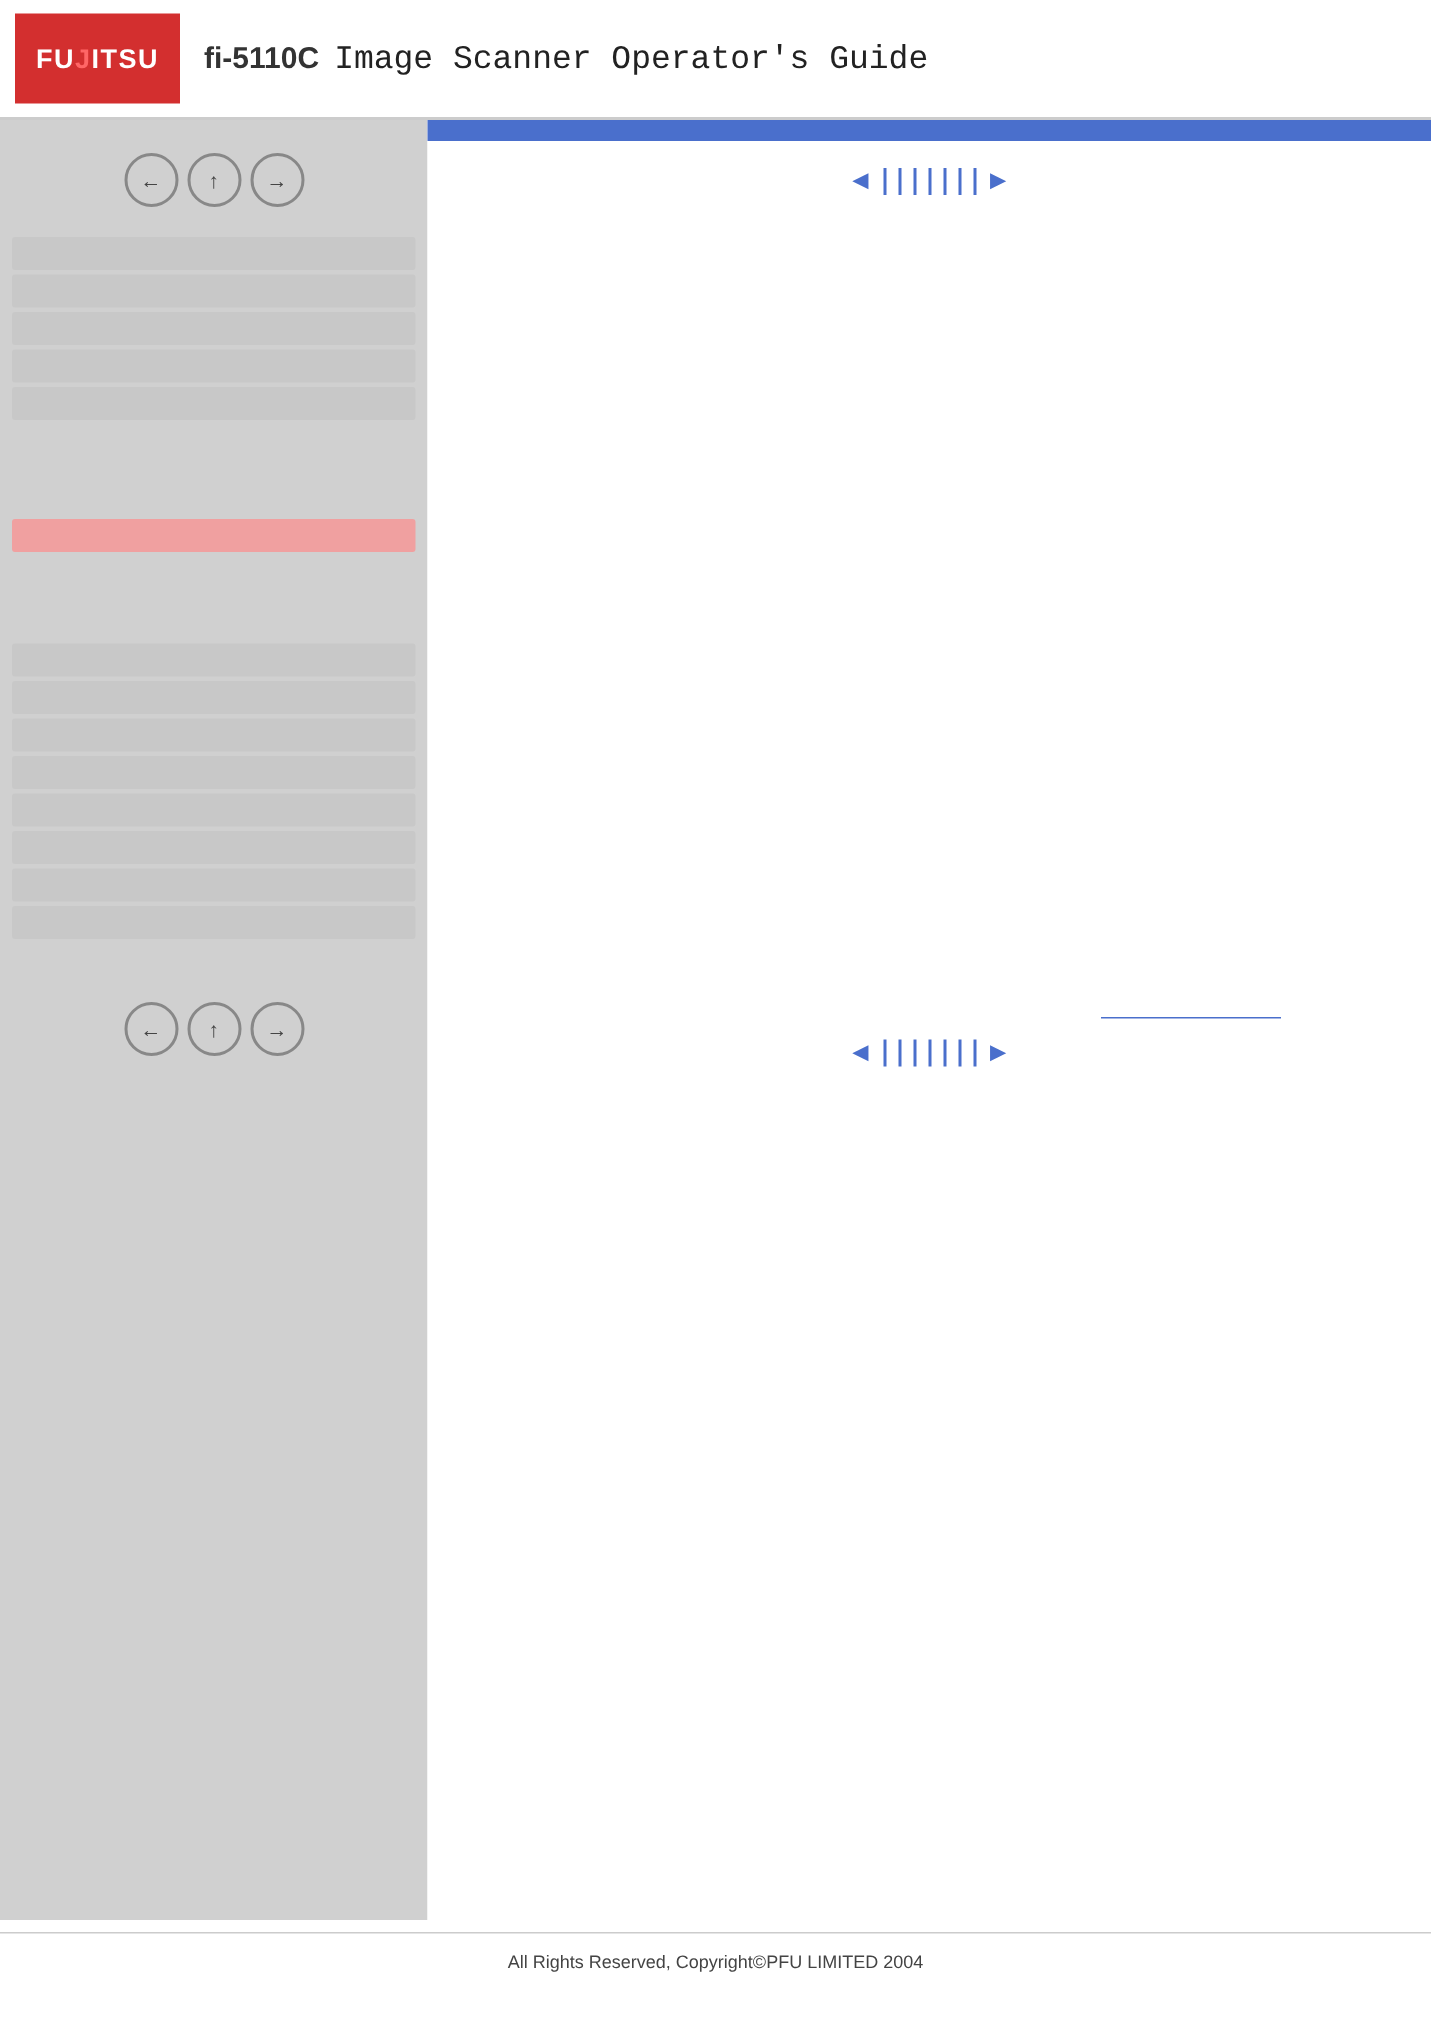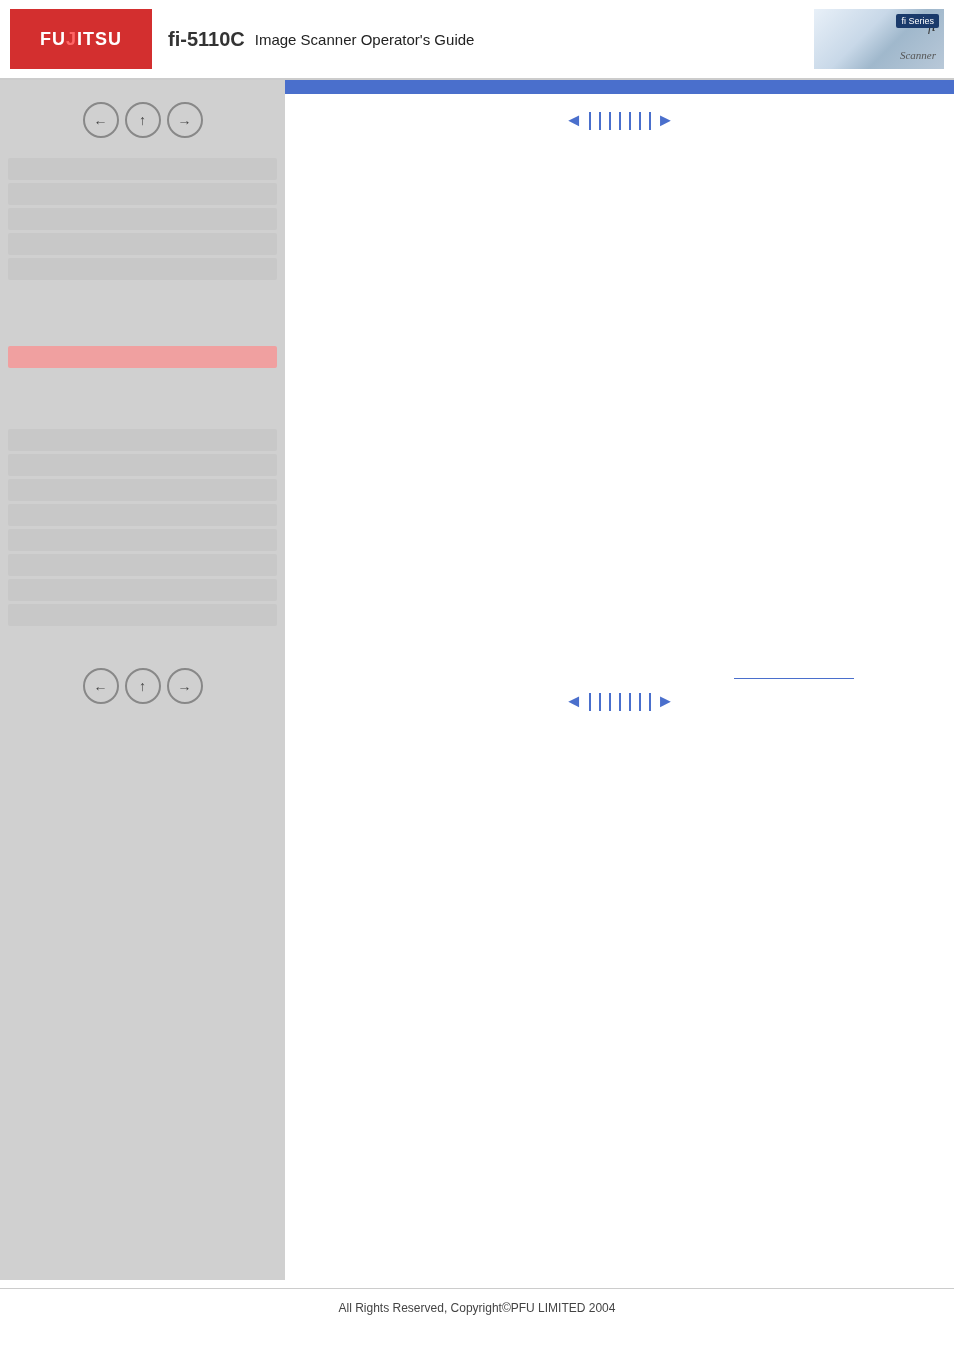--- a/index.html
+++ b/index.html
@@ -22,44 +22,45 @@
     }
     .logo-box {
       display: flex;
       align-items: center;
       justify-content: center;
       background: #d32f2f;
       color: white;
       font-weight: 900;
       font-size: 18px;
       letter-spacing: 1px;
-      padding: 8px 30px;
+      padding: 8px 14px;
       height: 60px;
       min-width: 90px;
     }
     .logo-text {
       font-size: 18px;
       font-weight: 900;
       color: white;
       font-family: Arial, sans-serif;
     }
     .logo-dot {
       color: #ff6666;
     }
     .model-label {
       font-size: 20px;
       font-weight: bold;
       color: #333;
       margin-left: 16px;
       margin-right: 10px;
     }
     .title-text {
-      font-size: 15px;
+      font-size: 22px;
       font-weight: normal;
       color: #222;
+      font-family: Liberation Mono, monospace;
     }
     .header-logo-right {
       margin-left: auto;
       display: flex;
       align-items: center;
       justify-content: flex-end;
     }
     .fi-series-bg {
       width: 130px;
       height: 60px;
@@ -227,27 +228,20 @@
   </style>
 </head>
 <body>
 
 <div class="header">
   <div class="logo-box">
     <span class="logo-text">FU<span class="logo-dot">J</span>ITSU</span>
   </div>
   <span class="model-label">fi-5110C</span>
   <span class="title-text">Image Scanner Operator's Guide</span>
-  <div class="header-logo-right">
-    <div class="fi-series-bg">
-      <span class="fi-series-title"><em>f<span style="font-size:16px">i</span></em></span>
-      <span class="fi-series-badge">fi Series</span>
-      <span class="fi-series-text">Scanner</span>
-    </div>
-  </div>
 </div>
 
 <div class="main-container">
 
   <div class="sidebar">
 
     <div class="nav-buttons-top">
       <div class="nav-btn">
         <span>←</span>
       </div>

